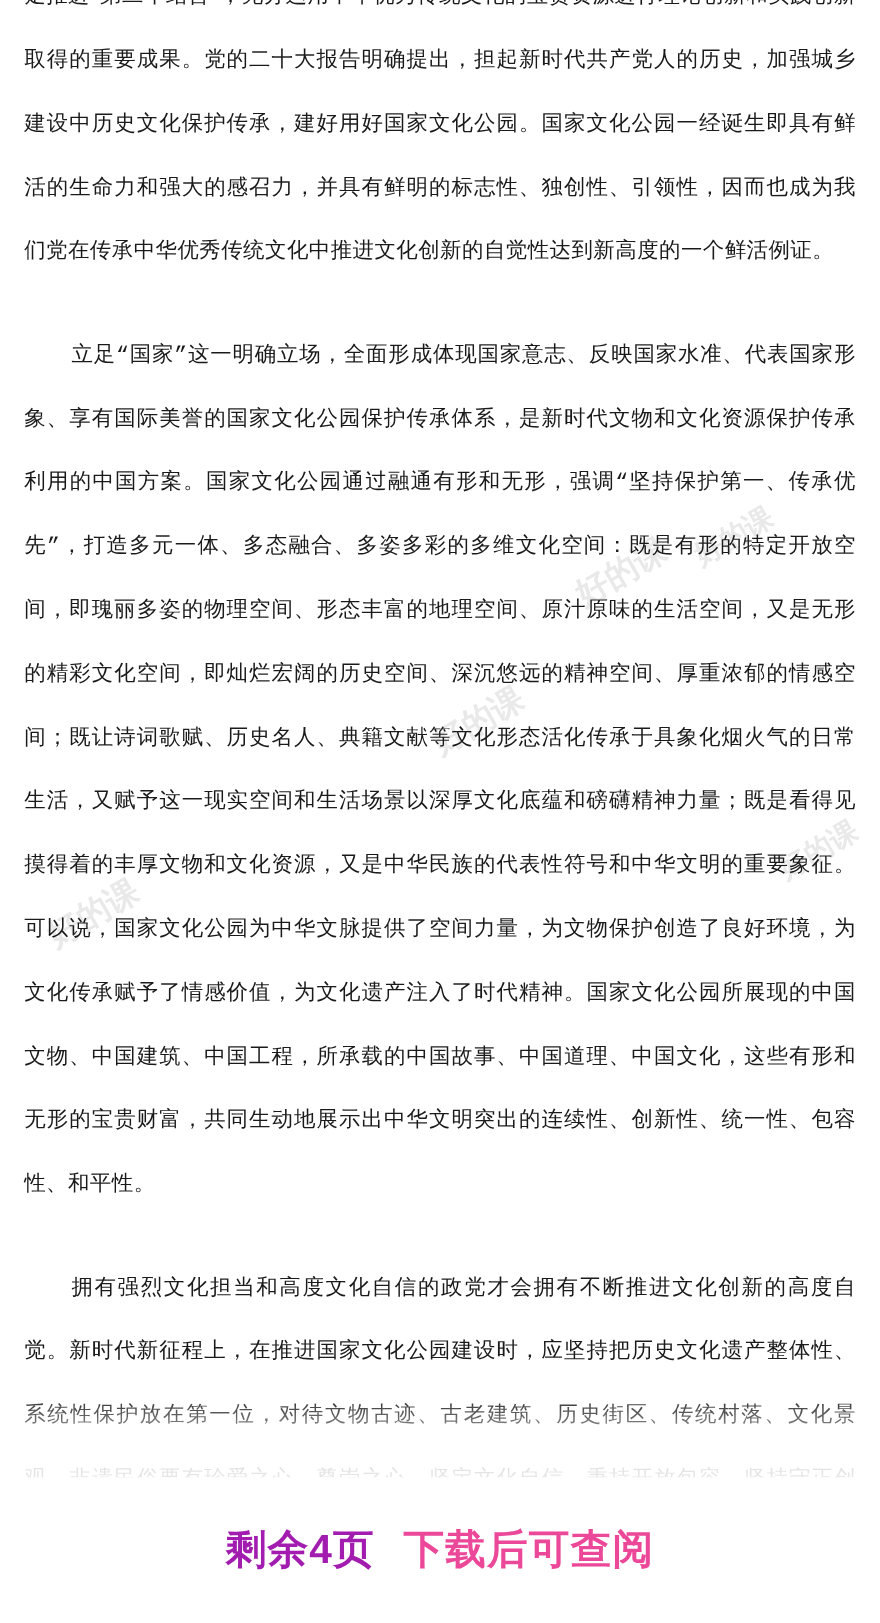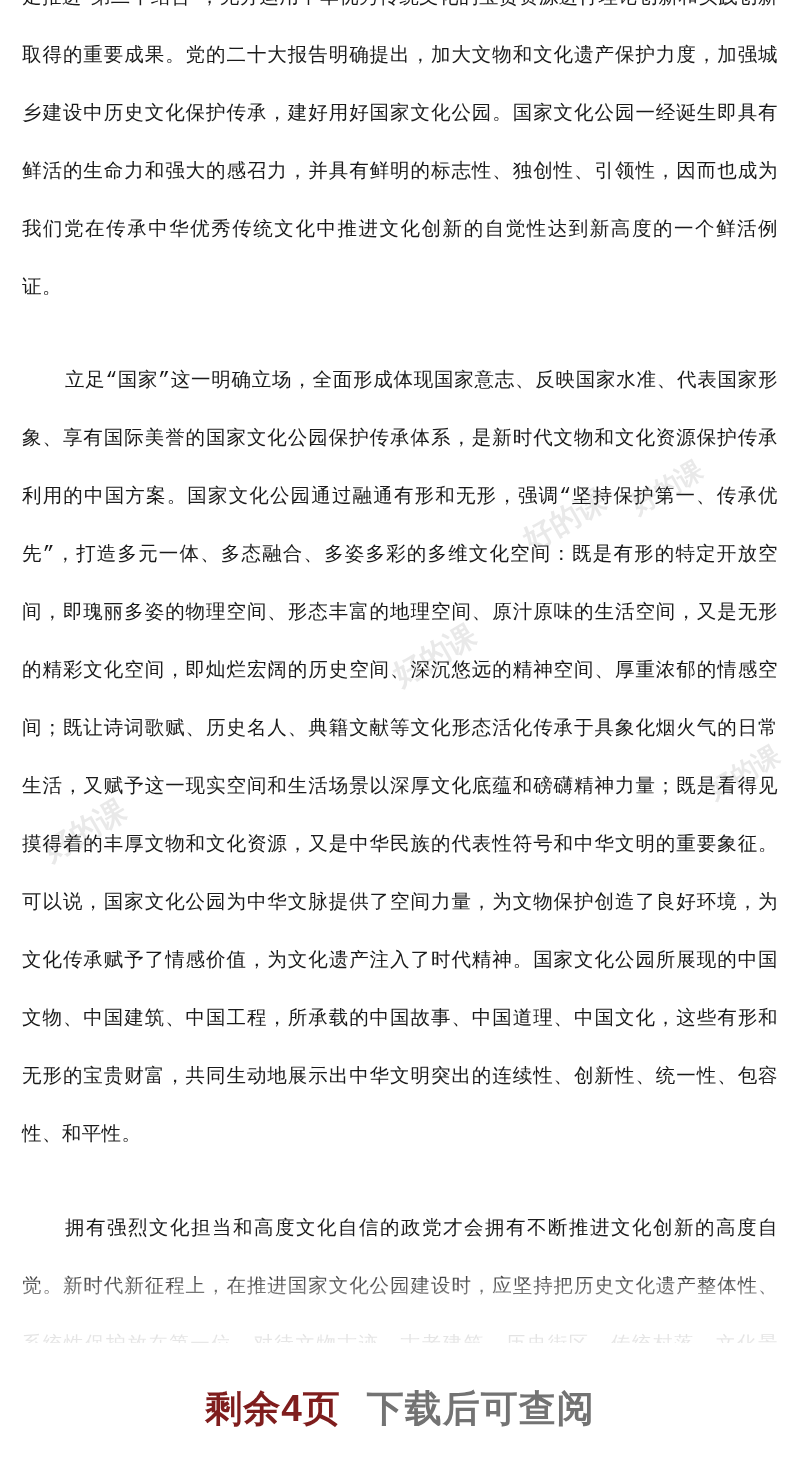--- a/index.html
+++ b/index.html
@@ -103,45 +103,45 @@
     display: flex;
     align-items: center;
     justify-content: center;
     gap: 26px;
     background: #ffffff;
   }
   .footer-text {
     font-family: "Liberation Sans", "DejaVu Sans", sans-serif;
     font-weight: bold;
     font-size: 37px;
-    color: #7f1d1d;
+    color: #a21caf;
     letter-spacing: 1px;
   }
   .footer-text.cta {
-    color: #737373;
+    color: #ec4899;
   }
 </style>
 </head>
 <body>
 
 <div class="page">
 
   <div class="wm w1">好的课</div>
   <div class="wm w2">好的课</div>
   <div class="wm w3">好的课</div>
   <div class="wm w4">好的课</div>
   <div class="wm w5">好的课</div>
 
   <div class="doc-body">
 
     <div class="clipped-top">
       <p>走推进“第二个结合”，充分运用中华优秀传统文化的宝贵资源进行理论创新和实践创新所</p>
     </div>
 
-    <p class="para">取得的重要成果。党的二十大报告明确提出，加大文物和文化遗产保护力度，加强城乡建设中历史文化保护传承，建好用好国家文化公园。国家文化公园一经诞生即具有鲜活的生命力和强大的感召力，并具有鲜明的标志性、独创性、引领性，因而也成为我们党在传承中华优秀传统文化中推进文化创新的自觉性达到新高度的一个鲜活例证。</p>
+    <p class="para">取得的重要成果。党的二十大报告明确提出，担起新时代共产党人的历史，加强城乡建设中历史文化保护传承，建好用好国家文化公园。国家文化公园一经诞生即具有鲜活的生命力和强大的感召力，并具有鲜明的标志性、独创性、引领性，因而也成为我们党在传承中华优秀传统文化中推进文化创新的自觉性达到新高度的一个鲜活例证。</p>
 
     <p class="spacer"></p>
 
     <p class="para indent">立足“国家”这一明确立场，全面形成体现国家意志、反映国家水准、代表国家形象、享有国际美誉的国家文化公园保护传承体系，是新时代文物和文化资源保护传承利用的中国方案。国家文化公园通过融通有形和无形，强调“坚持保护第一、传承优先”，打造多元一体、多态融合、多姿多彩的多维文化空间：既是有形的特定开放空间，即瑰丽多姿的物理空间、形态丰富的地理空间、原汁原味的生活空间，又是无形的精彩文化空间，即灿烂宏阔的历史空间、深沉悠远的精神空间、厚重浓郁的情感空间；既让诗词歌赋、历史名人、典籍文献等文化形态活化传承于具象化烟火气的日常生活，又赋予这一现实空间和生活场景以深厚文化底蕴和磅礴精神力量；既是看得见摸得着的丰厚文物和文化资源，又是中华民族的代表性符号和中华文明的重要象征。可以说，国家文化公园为中华文脉提供了空间力量，为文物保护创造了良好环境，为文化传承赋予了情感价值，为文化遗产注入了时代精神。国家文化公园所展现的中国文物、中国建筑、中国工程，所承载的中国故事、中国道理、中国文化，这些有形和无形的宝贵财富，共同生动地展示出中华文明突出的连续性、创新性、统一性、包容性、和平性。</p>
 
     <p class="spacer"></p>
 
     <p class="para indent">拥有强烈文化担当和高度文化自信的政党才会拥有不断推进文化创新的高度自觉。新时代新征程上，在推进国家文化公园建设时，应坚持把历史文化遗产整体性、系统性保护放在第一位，对待文物古迹、古老建筑、历史街区、传统村落、文化景观、非遗民俗要有珍爱之心、尊崇之心。坚定文化自信，秉持开放包容，坚持守正创新，担起新时代共产党人的历史</p>
 
   </div>

